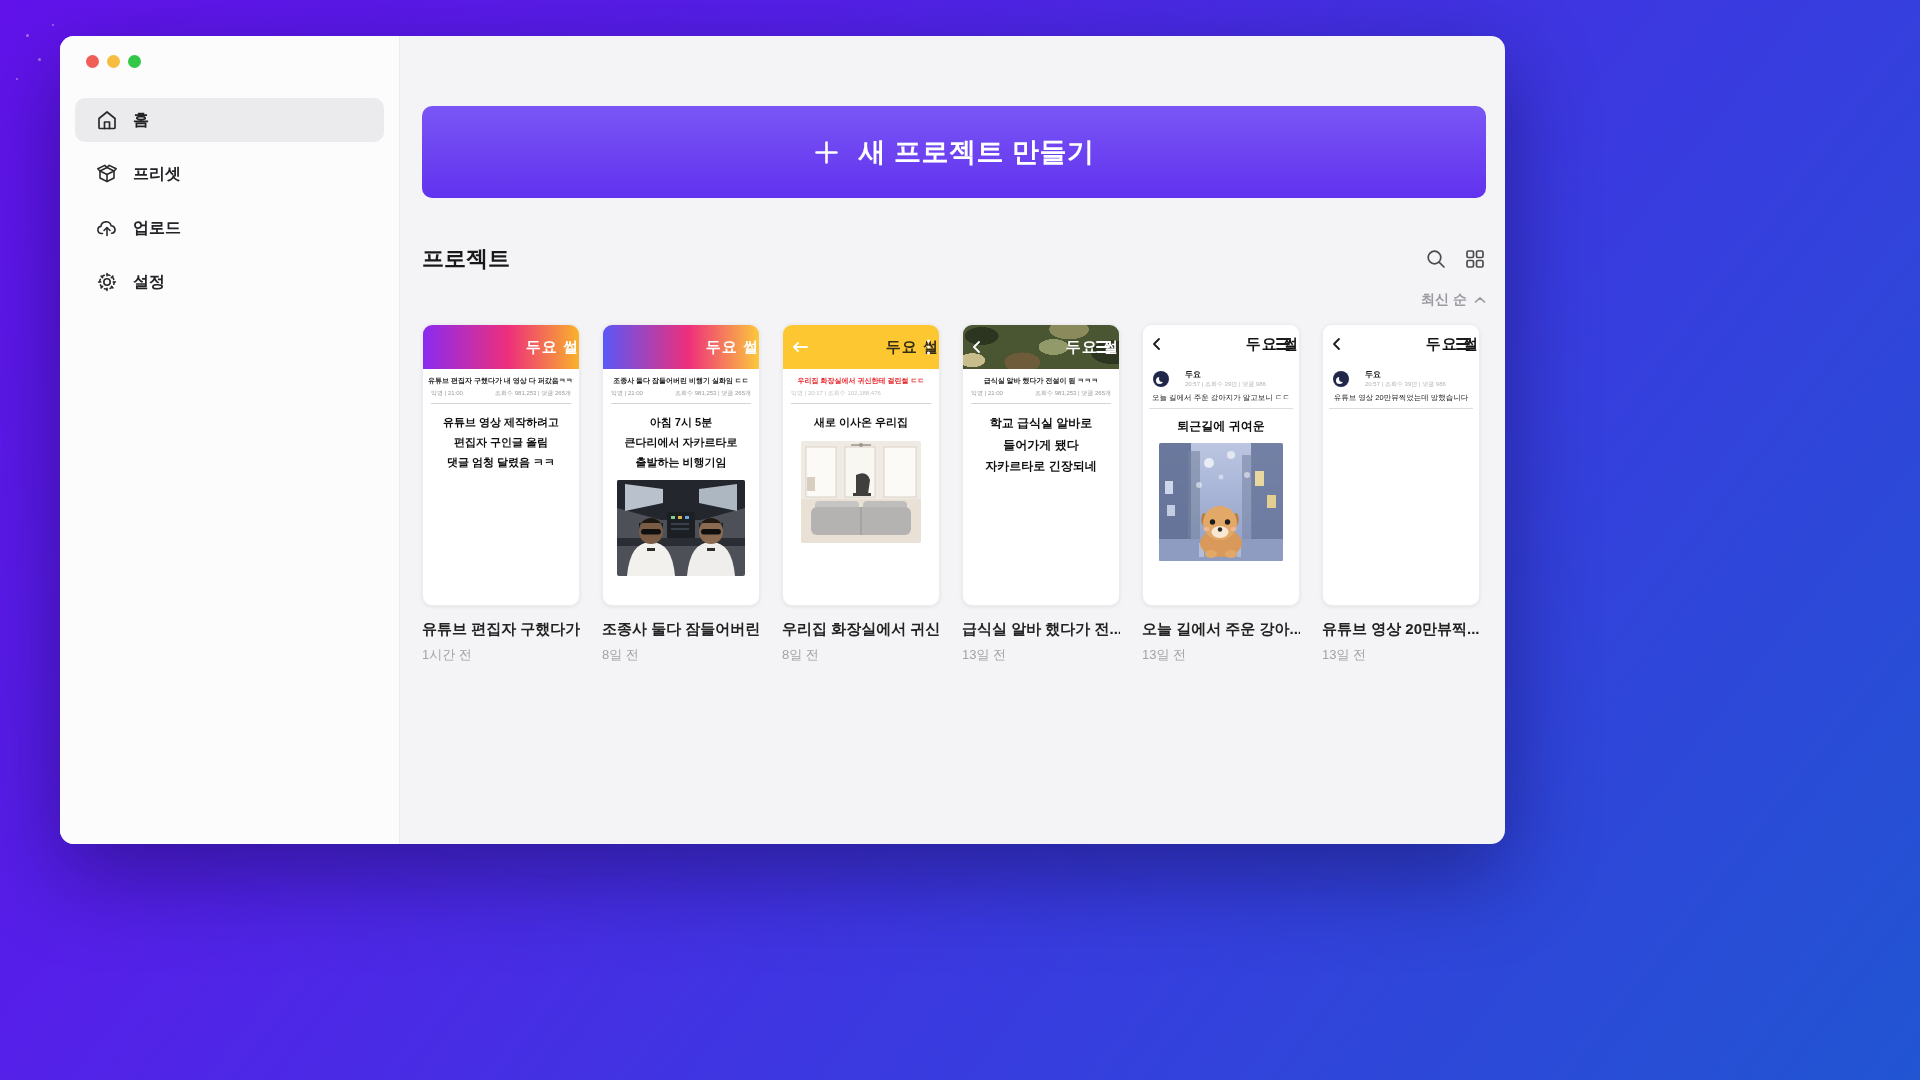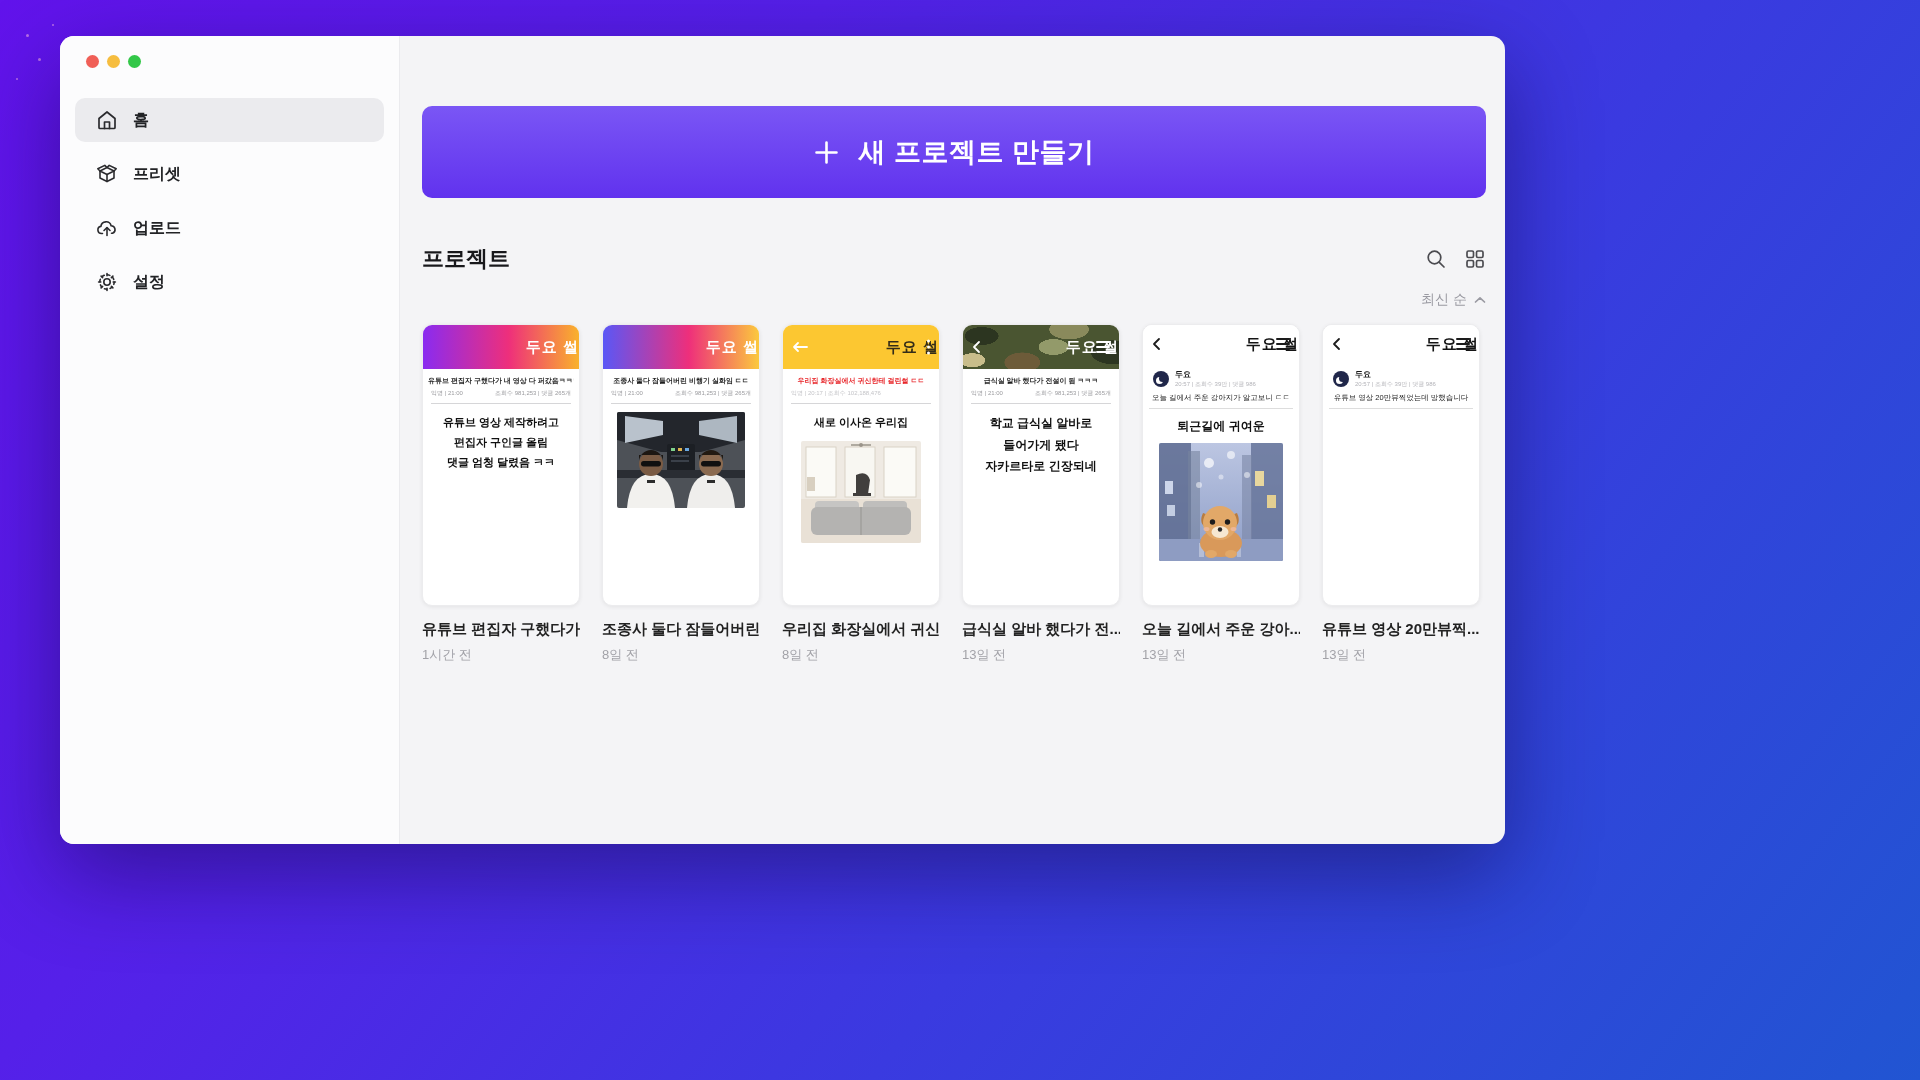--- a/index.html
+++ b/index.html
@@ -47,21 +47,21 @@
     color:#fff; display:flex; align-items:center; justify-content:center; gap:18px;
     font-family:inherit; font-size:27px; font-weight:700; letter-spacing:.5px;
   }
 
   .section-row { margin-top:46px; display:flex; align-items:center; justify-content:space-between; }
   .section-title { font-size:22px; font-weight:800; color:#18181b; }
   .tools { display:flex; gap:17px; align-items:center; }
   .tool-btn { width:22px; height:22px; background:none; border:none; padding:0; }
 
   .sort-row { margin-top:17px; display:flex; justify-content:flex-end; align-items:center; gap:7px;
-    color:#9a9aa2; font-size:14px; font-weight:400; }
+    color:#9a9aa2; font-size:14px; font-weight:700; }
 
   
   .cards { margin-top:15px; display:flex; gap:22px; }
   .project { width:158px; }
   .card {
     width:158px; height:282px; background:#fff; border-radius:10px;
     border:1px solid #ececee; box-shadow:0 1px 4px rgba(0,0,0,.07);
     overflow:hidden; position:relative;
   }
   .cap-title { margin-top:14px; font-size:15px; font-weight:700; color:#222;
@@ -103,21 +103,21 @@
   .card-meta {
     margin:3px 8px 0; padding-bottom:5px; border-bottom:1px solid #d6d6d8;
     display:flex; justify-content:space-between;
     font-size:6px; color:#9a9a9e; white-space:nowrap; overflow:hidden;
   }
   .card-meta.faint { color:#c4c4c8; }
   .card-body { margin-top:9px; text-align:center; font-size:11px; font-weight:800;
     line-height:1.8; color:#101010; }
   .card-body.big { font-size:12px; }
 
-  .profile { display:flex; align-items:center; gap:6px; padding:7px 10px 0; }
+  .profile { display:flex; align-items:center; gap:16px; padding:7px 10px 0; }
   .avatar { width:16px; height:16px; border-radius:50%; background:#20274a; position:relative; flex-shrink:0; }
   .avatar::after { content:""; position:absolute; left:2.5px; bottom:2.5px; width:7px; height:7px;
     border-radius:50%; background:#fff; }
   .avatar::before { content:""; position:absolute; left:5.5px; bottom:4.5px; width:7px; height:7px;
     border-radius:50%; background:#20274a; z-index:1; }
   .p-name { font-size:8px; font-weight:800; color:#151515; line-height:1.2; }
   .p-meta { font-size:6px; color:#b3b3b8; line-height:1.4; }
 
   .card-sub2 {
     margin:5px 6px 0; padding-bottom:5px; border-bottom:1px solid #ddd;
@@ -257,20 +257,25 @@
 
       <div class="project">
         <div class="card">
           <div class="card-head head-grad2">
             <span>두요 썰</span>
           </div>
           <div class="card-sub">조종사 둘다 잠들어버린 비행기 실화임 ㄷㄷ</div>
           <div class="card-meta">
             <span>익명 | 21:00</span>
             <span>조회수 981,253 | 댓글 265개</span>
+          </div>
+          <div class="card-body">
+            <div>아침 7시 5분</div>
+            <div>큰다리에서 자카르타로</div>
+            <div>출발하는 비행기임</div>
           </div>
           <span class="thumb" style="width:128px;height:96px;">
             <svg width="128" height="96" viewBox="0 0 128 96">
               <rect width="128" height="96" fill="#4d5157"></rect>
               <path d="M0 0 h128 v28 l-44 12 h-40 l-44 -12 z" fill="#23262c"></path>
               <path d="M8 4 l38 5 v14 l-38 8 z" fill="#b9c2cc"></path>
               <path d="M120 4 l-38 5 v14 l38 8 z" fill="#adb7c1"></path>
               <rect x="50" y="32" width="28" height="28" rx="2" fill="#1c1f24"></rect>
               <rect x="54" y="36" width="4" height="3" fill="#7fd18a"></rect>
               <rect x="61" y="36" width="4" height="3" fill="#e0b24b"></rect>

